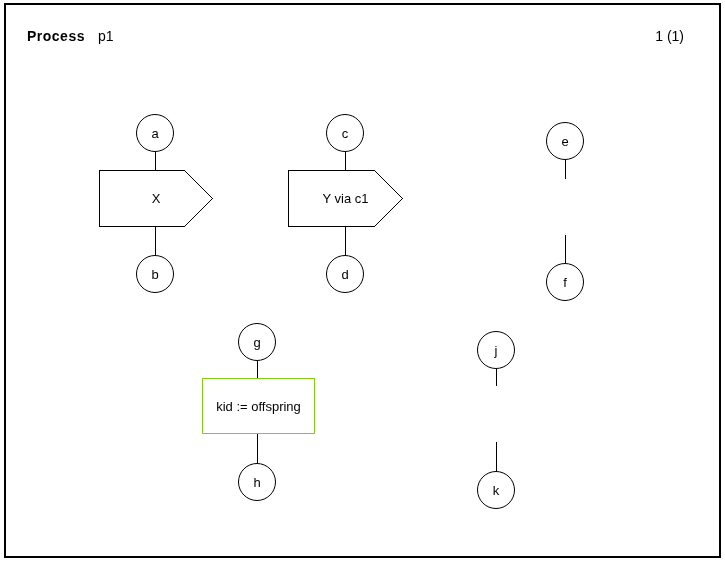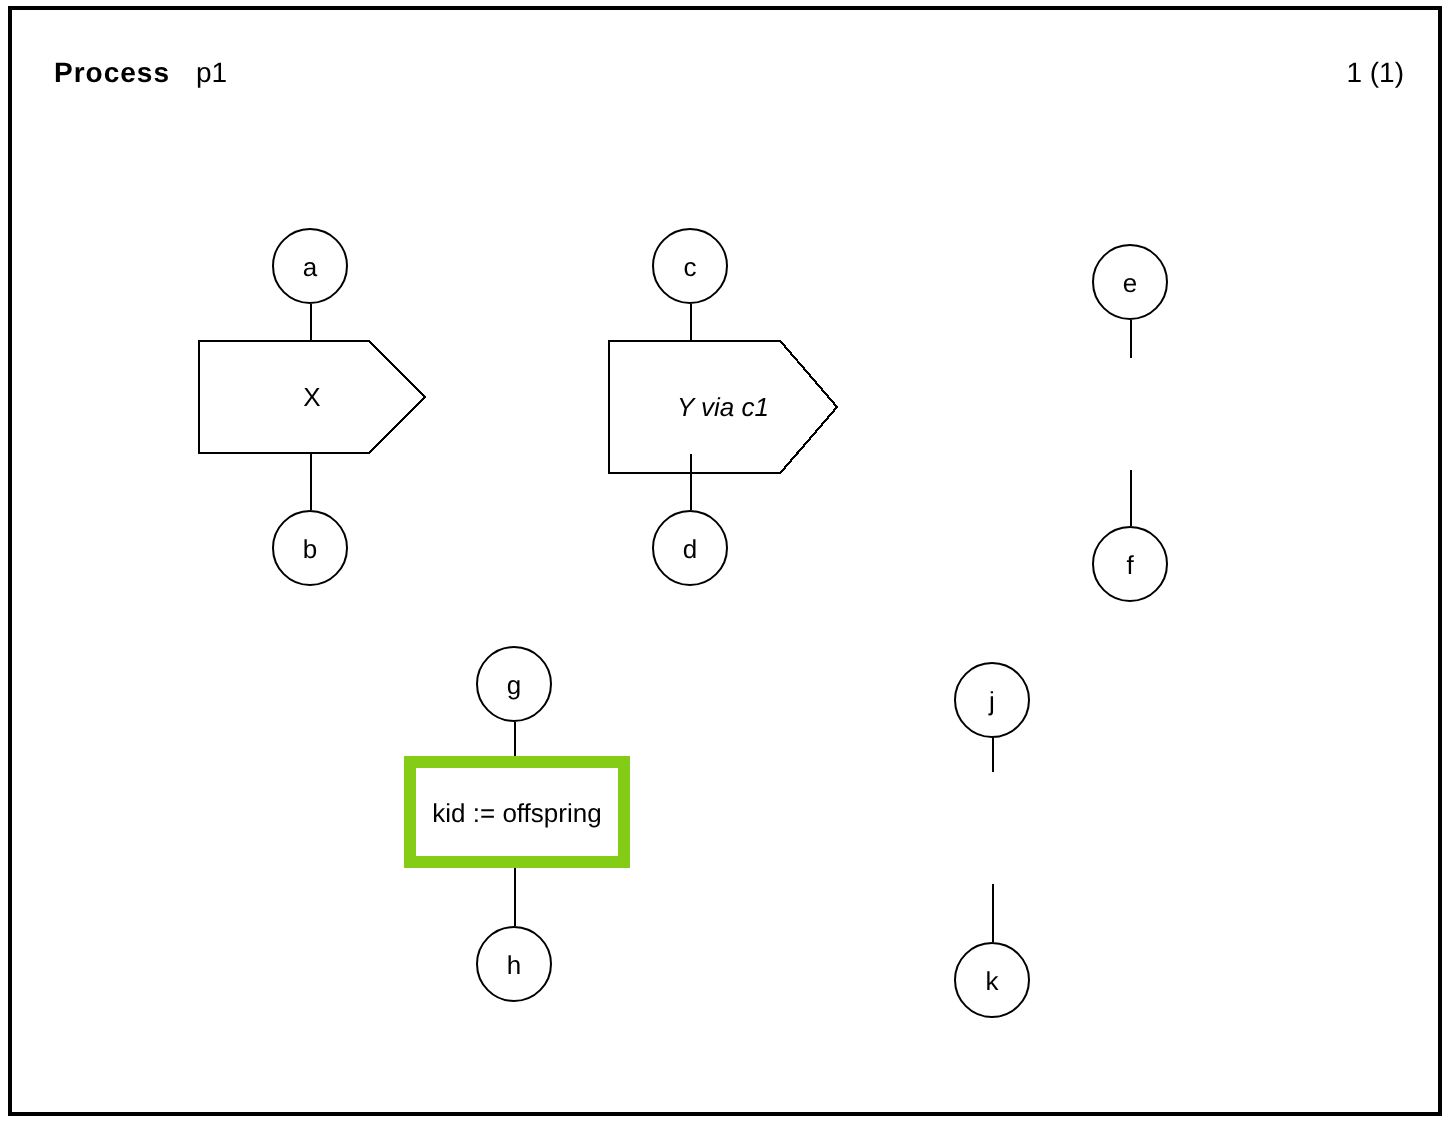--- a/index.html
+++ b/index.html
@@ -33,21 +33,21 @@
     align-items: baseline;
     gap: 13px;
     font-size: 14px;
     line-height: 16px;
     white-space: nowrap;
   }
   #header-title .kind { font-weight: bold; letter-spacing: 0.5px; }
   #page-number {
     position: absolute;
     top: 28px;
-    right: 47px;
+    right: 65px;
     font-size: 14px;
     line-height: 16px;
     white-space: nowrap;
   }
   
   .circle {
     position: absolute;
     width: 38px; height: 38px;
     border: 1px solid #000000;
     border-radius: 50%;
@@ -95,27 +95,27 @@
     position: absolute;
     left: 0; top: 0;
     width: 100%; height: 100%;
   }
   .output-symbol .symbol-label {
     position: relative;
     font-size: 13px;
     white-space: nowrap;
   }
   #s-x        { left:  99px; top: 170px; width: 114px; height: 57px; }
-  #s-yviac1   { left: 304px; top: 170px; width: 115px; height: 67px; font-style: italic; }
+  #s-yviac1   { left: 288px; top: 170px; width: 115px; height: 57px; }
   #s-ytosender{ left: 507px; top: 179px; width: 115px; height: 56px; }
   #s-ytokid   { left: 439px; top: 386px; width: 114px; height: 56px; }
   
   .task-symbol {
     position: absolute;
-    border: 6px solid #84cc16;
+    border: 1px solid #84cc16;
     background: #ffffff;
     box-sizing: border-box;
     display: flex;
     align-items: center;
     justify-content: center;
     font-size: 13px;
     white-space: nowrap;
   }
   #s-kid { left: 202px; top: 378px; width: 113px; height: 56px; }
 </style>

